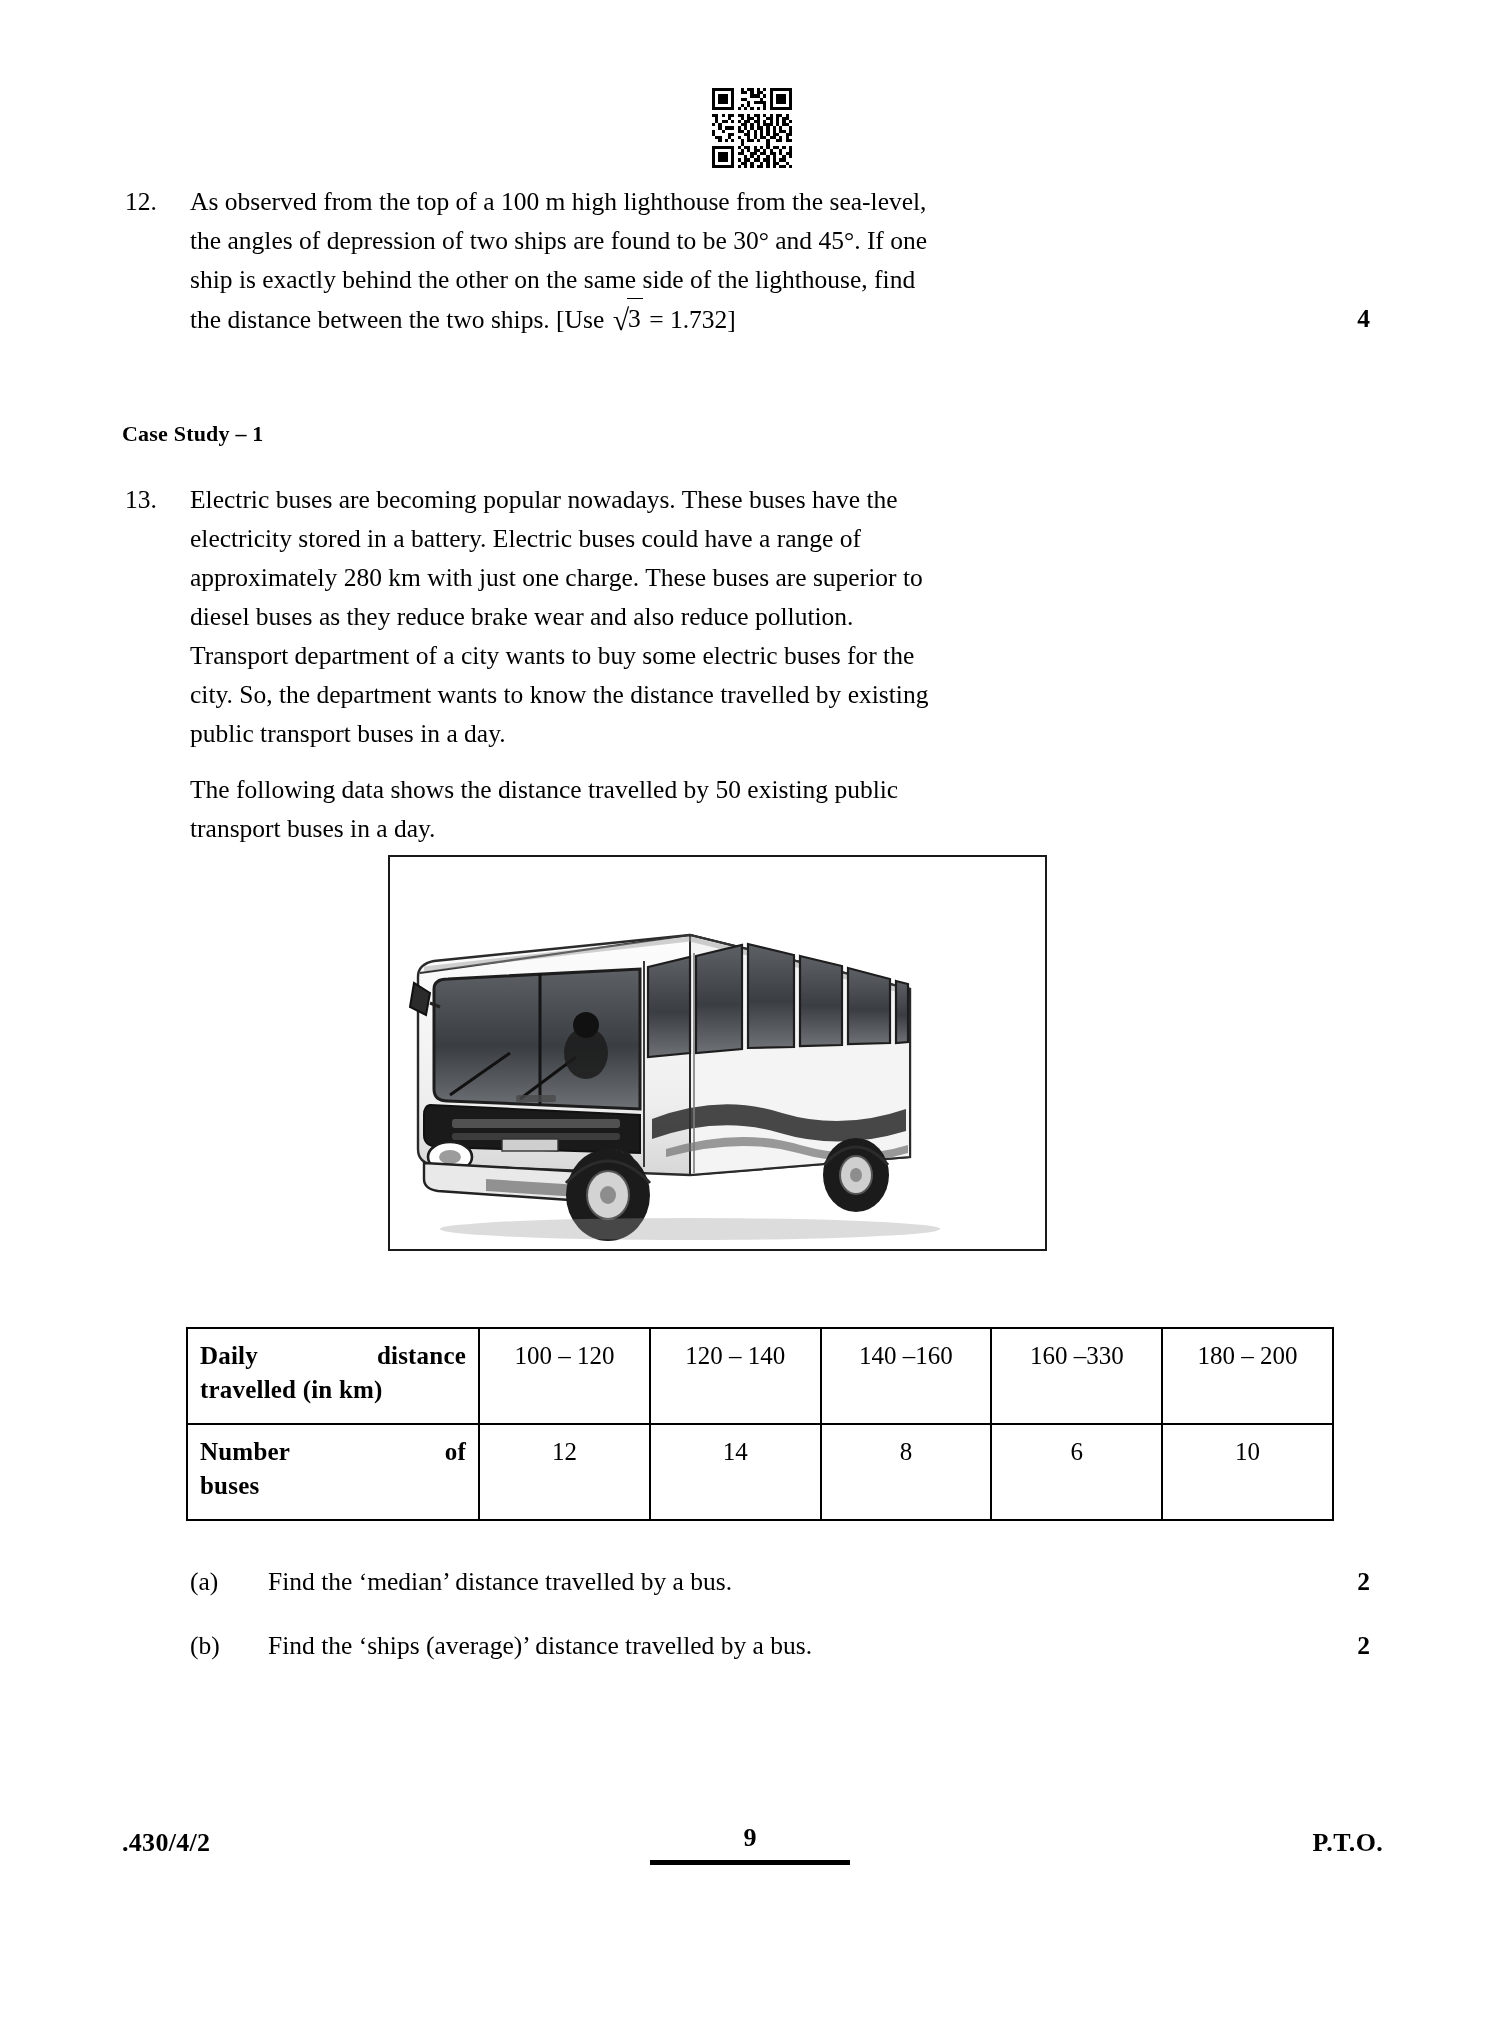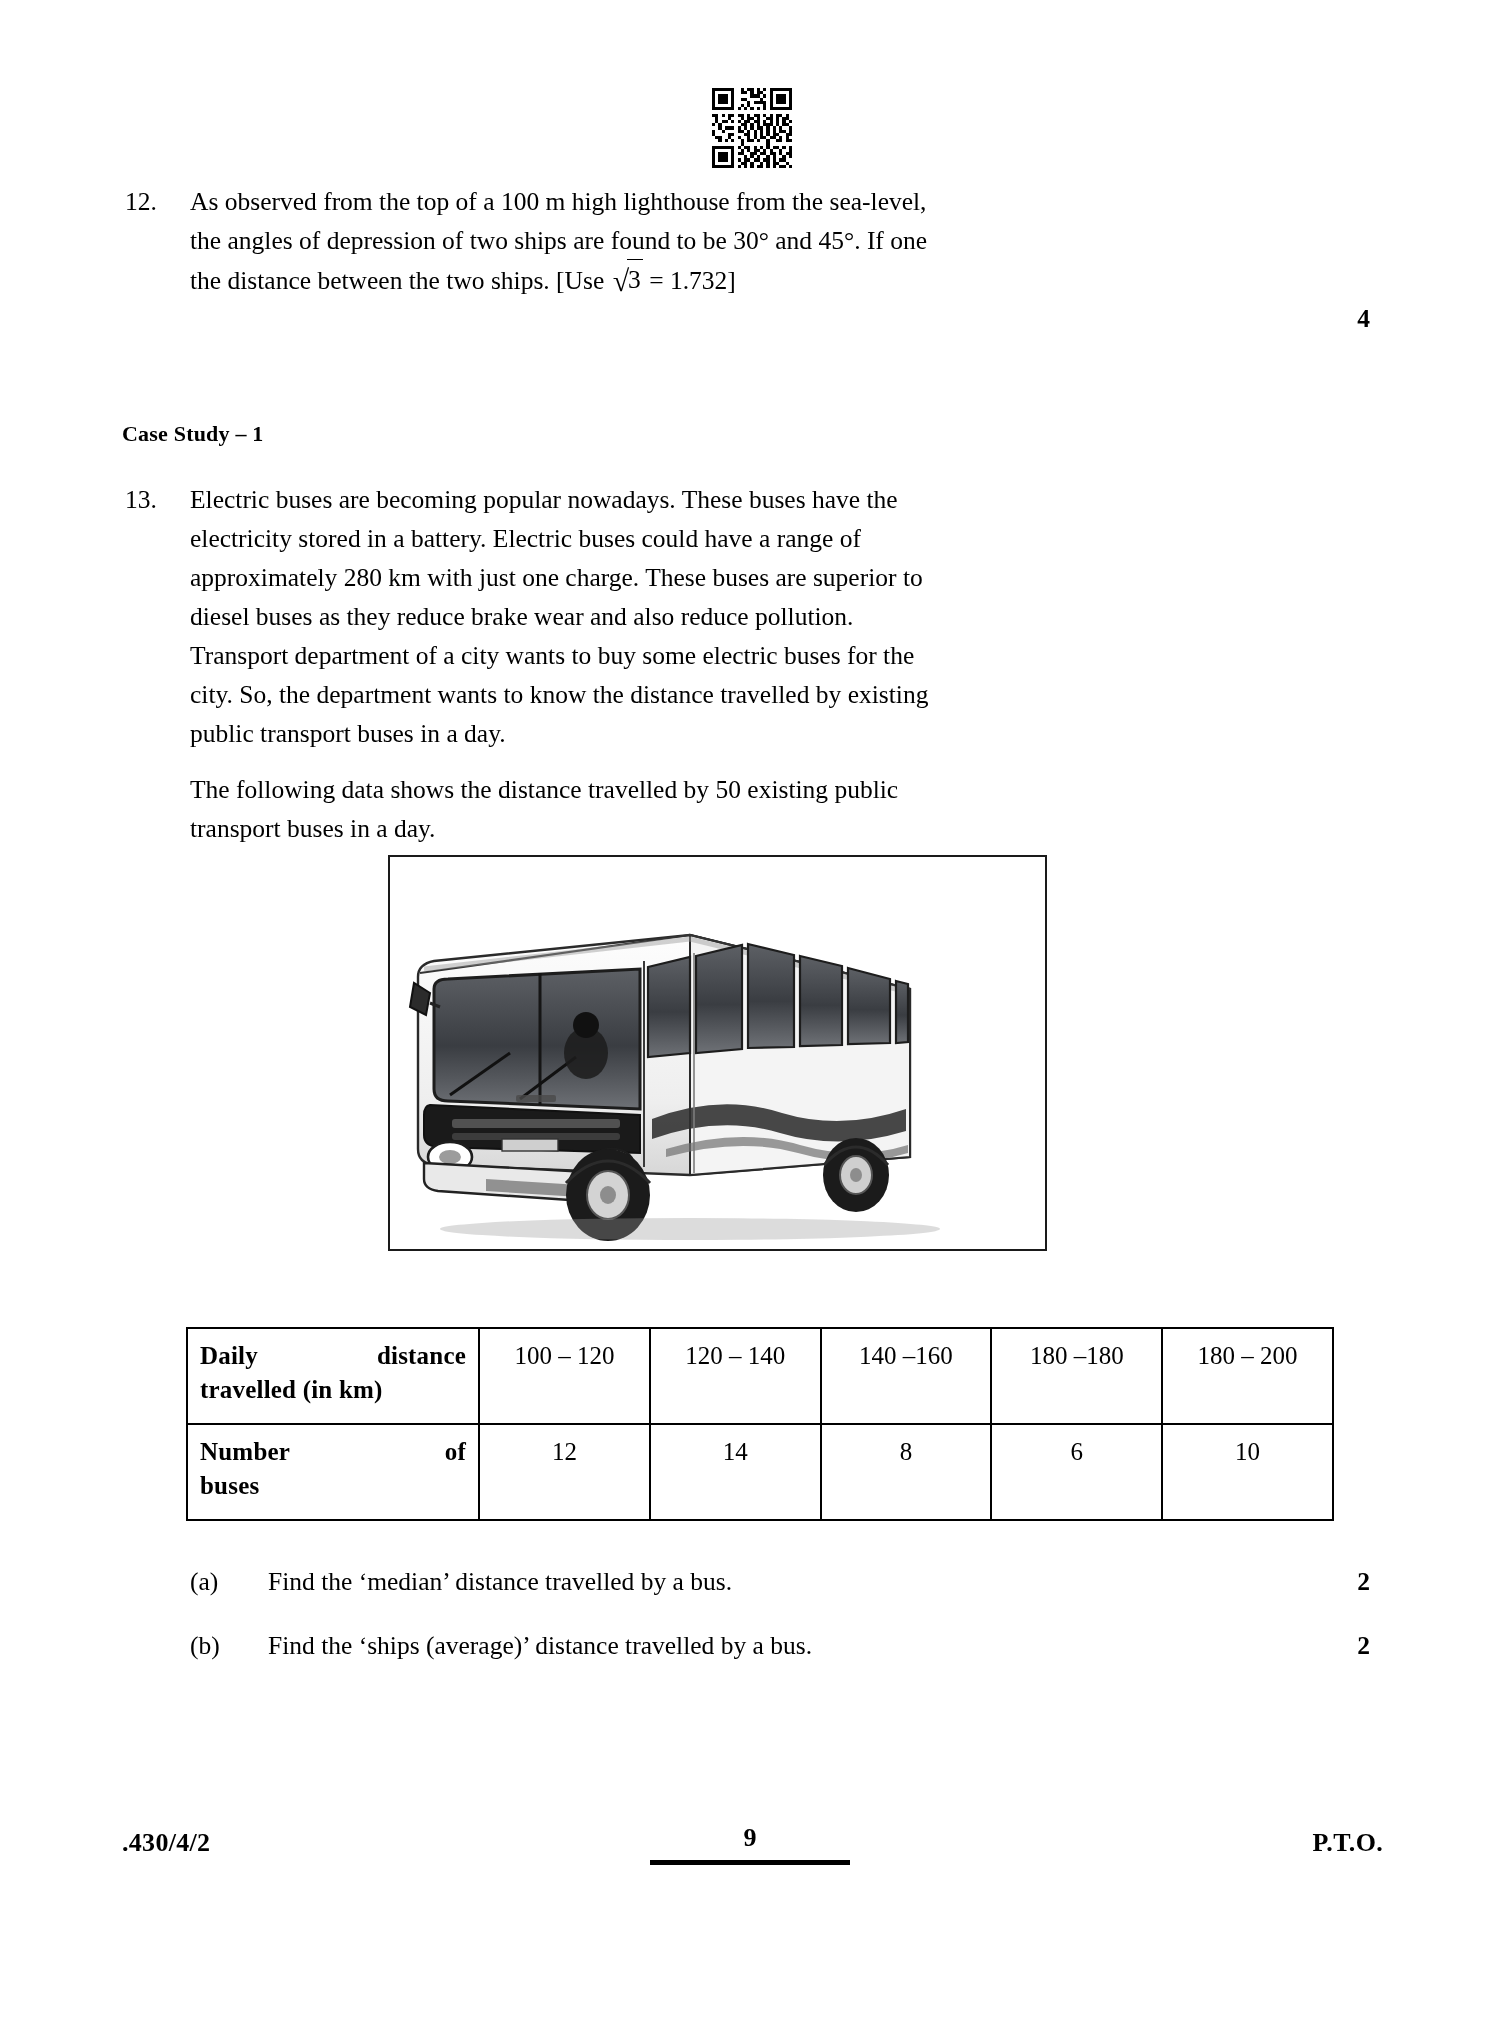--- a/index.html
+++ b/index.html
@@ -382,20 +382,21 @@
           <rect x="24" y="24" width="1" height="1"></rect>
       </g>
     </svg>
   </div>
 
   <div class="qblock" style="left:122px; top:182px; width:1190px;">
     <div class="qnum">12.</div>
     <div class="qbody">
       <p>As observed from the top of a 100 m high lighthouse from the sea-level,</p>
       <p>the angles of depression of two ships are found to be 30° and 45°. If one</p>
+      <p>ship is exactly behind the other on the same side of the lighthouse, find</p>
       <p class="lastline"><span>the distance between the two ships. [Use </span><span class="sqrt"><span class="radical">√</span><span class="radicand">3</span></span><span> = 1.732]</span></p>
     </div>
   </div>
   <div class="marks" style="left:1330px; top:299px;">4</div>
 
   <div class="case-heading">Case Study – 1</div>
 
   <div class="qblock" style="left:122px; top:480px; width:1190px;">
     <div class="qnum">13.</div>
     <div class="qbody">
@@ -502,21 +503,21 @@
   </div>
 
   <table class="data-table">
     <tbody>
       <tr class="row-head">
         <td class="rowlabel"><span>Daily</span>
           <span>distance</span><span class="lbl-line2">travelled (in km)</span></td>
         <td class="val">100 – 120</td>
         <td class="val">120 – 140</td>
         <td class="val">140 –160</td>
-        <td class="val">180 –180</td>
+        <td class="val">160 –330</td>
         <td class="val">180 – 200</td>
       </tr>
       <tr class="row-data">
         <td class="rowlabel"><span>Number</span>
           <span>of</span><span class="lbl-line2">buses</span></td>
         <td class="val">12</td>
         <td class="val">14</td>
         <td class="val">8</td>
         <td class="val">6</td>
         <td class="val">10</td>

